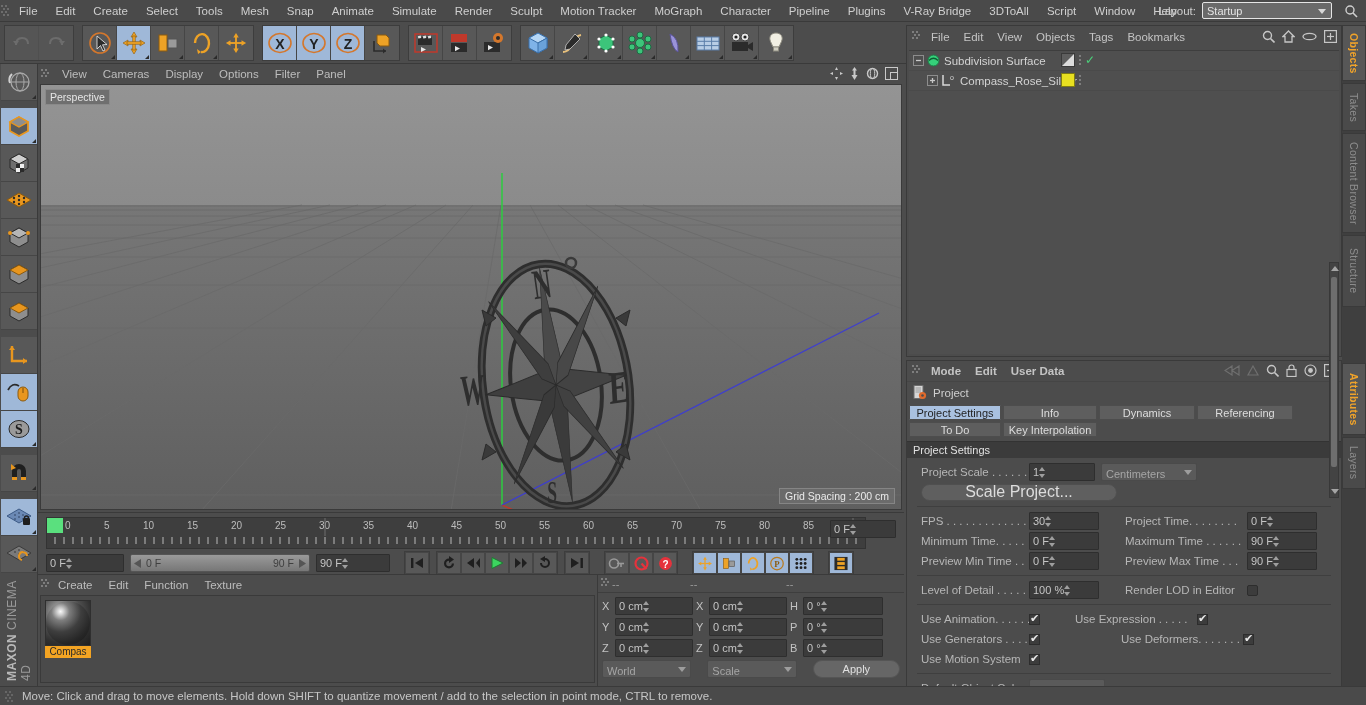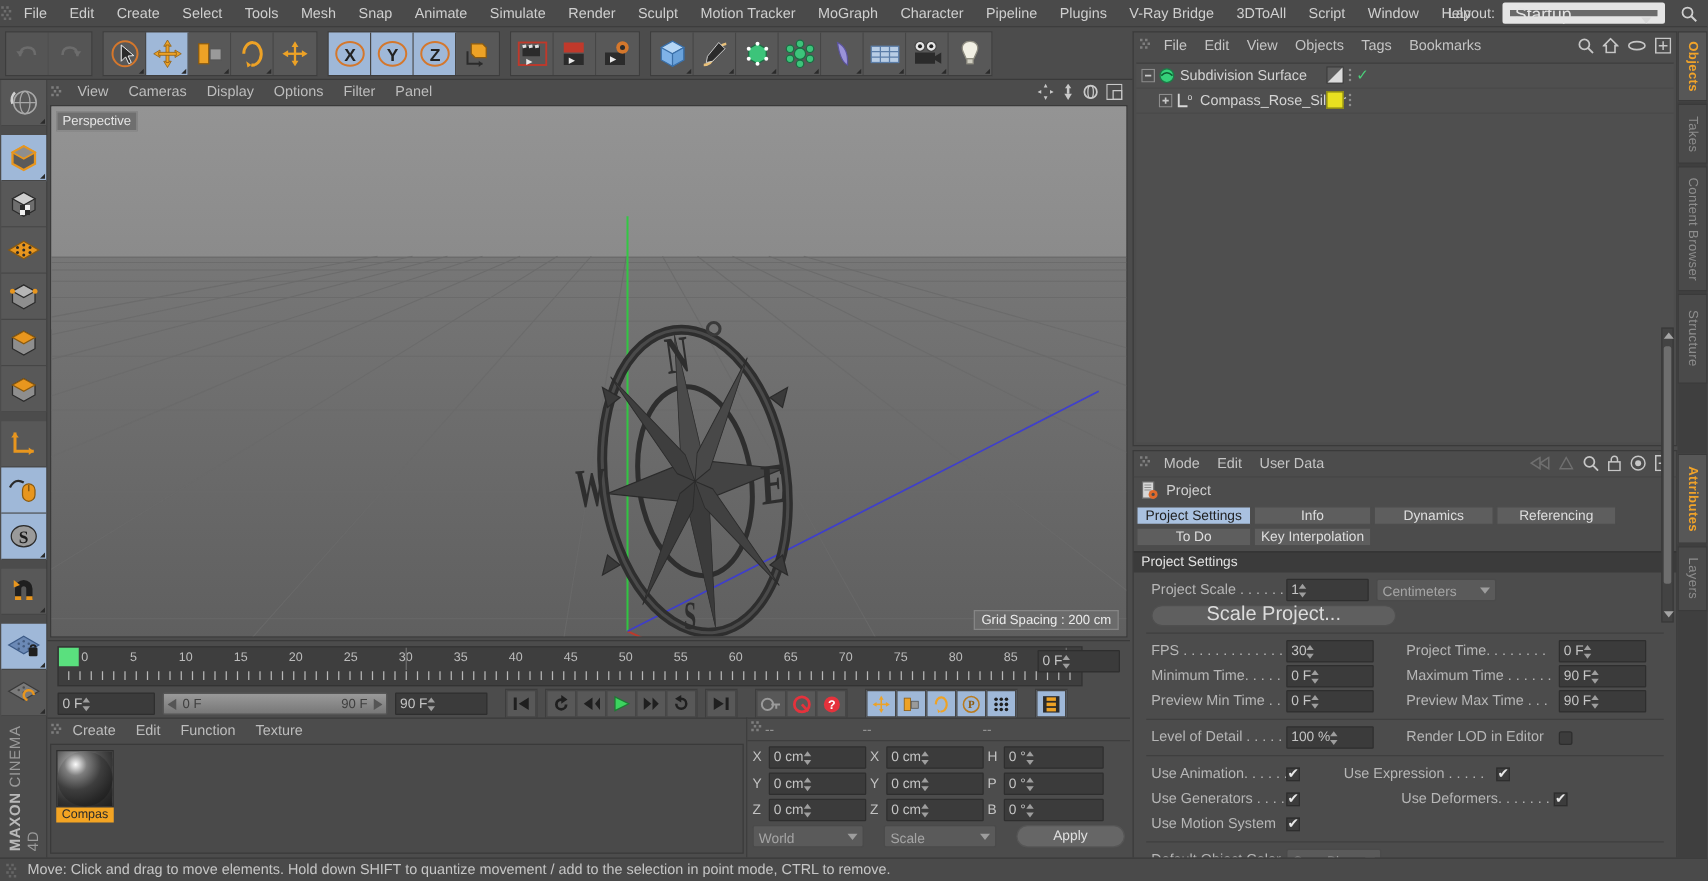--- a/index.html
+++ b/index.html
@@ -11,22 +11,22 @@
     -webkit-font-smoothing:antialiased;
   }
   .app{position:relative;width:1366px;height:705px;}
 
   
   .menubar{position:absolute;left:0;top:0;width:1366px;height:22px;background:#4a4a4a;
     border-bottom:1px solid #3a3a3a;display:flex;align-items:center;}
   .menubar .mi{padding:0 9px;line-height:22px;color:#cfcfcf;font-size:11.5px;cursor:default;white-space:nowrap;}
   .layoutbox{position:absolute;right:34px;top:2px;display:flex;align-items:center;gap:6px;}
   .layoutbox .lbl{color:#cfcfcf;font-size:11.5px;}
-  .layoutsel{width:130px;height:17px;background:#6a6a6a;border:6px solid #e5e5e5;border-radius:2px;
-    display:flex;align-items:center;padding:0 4px;color:#e3e3e3;font-size:14px;position:relative;}
+  .layoutsel{width:130px;height:17px;background:#6a6a6a;border:1px solid #e5e5e5;border-radius:2px;
+    display:flex;align-items:center;padding:0 4px;color:#e3e3e3;font-size:11px;position:relative;}
   .layoutsel .carat{position:absolute;right:5px;top:6px;border-left:4px solid transparent;border-right:4px solid transparent;border-top:5px solid #d8d8d8;}
   .topsearch{position:absolute;right:8px;top:4px;width:14px;height:14px;}
 
   
   .maintoolbar{position:absolute;left:0;top:22px;width:1366px;height:42px;background:#4c4c4c;
     border-bottom:1px solid #3a3a3a;display:flex;align-items:center;padding-left:4px;gap:0;}
   .tgroup{display:flex;align-items:center;border:1px solid #3d3d3d;background:#545454;margin-right:8px;height:36px;}
   .tbtn{width:34px;height:34px;display:flex;align-items:center;justify-content:center;
     border-right:1px solid #464646;background:#585858;position:relative;}
   .tbtn:last-child{border-right:none;}
@@ -110,21 +110,21 @@
   .omicons{position:absolute;right:4px;top:4px;display:flex;gap:7px;align-items:center;}
   .omlist{position:absolute;left:2px;top:24px;right:2px;bottom:2px;background:#4f4f4f;border-top:1px solid #3e3e3e;}
   .orow{height:20px;display:flex;align-items:center;position:relative;border-bottom:1px solid #4a4a4a;}
   .orow .oname{color:#d3d3d3;font-size:11.5px;}
   .otags{position:absolute;left:152px;top:2px;display:flex;align-items:center;gap:4px;}
   .dots{display:flex;flex-direction:column;gap:2px;}
   .dots i{width:2px;height:2px;background:#8e8e8e;display:block;border-radius:50%;}
 
   
   .attrmgr{position:absolute;left:906px;top:360px;width:436px;height:345px;background:#4c4c4c;border:1px solid #3a3a3a;}
-  .ammenu{height:20px;display:flex;align-items:center;padding-left:2px;position:relative;}
+  .ammenu{height:20px;display:flex;align-items:center;padding-left:2px;position:relative;font-weight:bold;}
   .ammenu .am{padding:0 7px;line-height:20px;color:#c4c4c4;font-size:11.5px;}
   .amicons{position:absolute;right:4px;top:3px;display:flex;gap:7px;align-items:center;}
   .objrow{height:22px;display:flex;align-items:center;gap:6px;padding-left:6px;border-top:1px solid #454545;}
   .objrow .lbl{color:#cfcfcf;font-size:11.5px;}
   .tabrow{display:flex;padding:0 2px;gap:2px;margin-top:2px;}
   .tab{height:15px;background:#5e5e5e;border:1px solid #4d4d4d;display:flex;align-items:center;justify-content:center;
     color:#ddd;font-size:11px;border-radius:1px;}
   .tab.sel{background:#a9c1e0;color:#1f1f1f;}
   .sectitle{background:#3b3b3b;color:#e2e2e2;font-size:11px;padding:2px 6px;margin-top:4px;border-top:1px solid #333;}
   .prow{display:flex;align-items:center;height:20px;padding-left:14px;}

